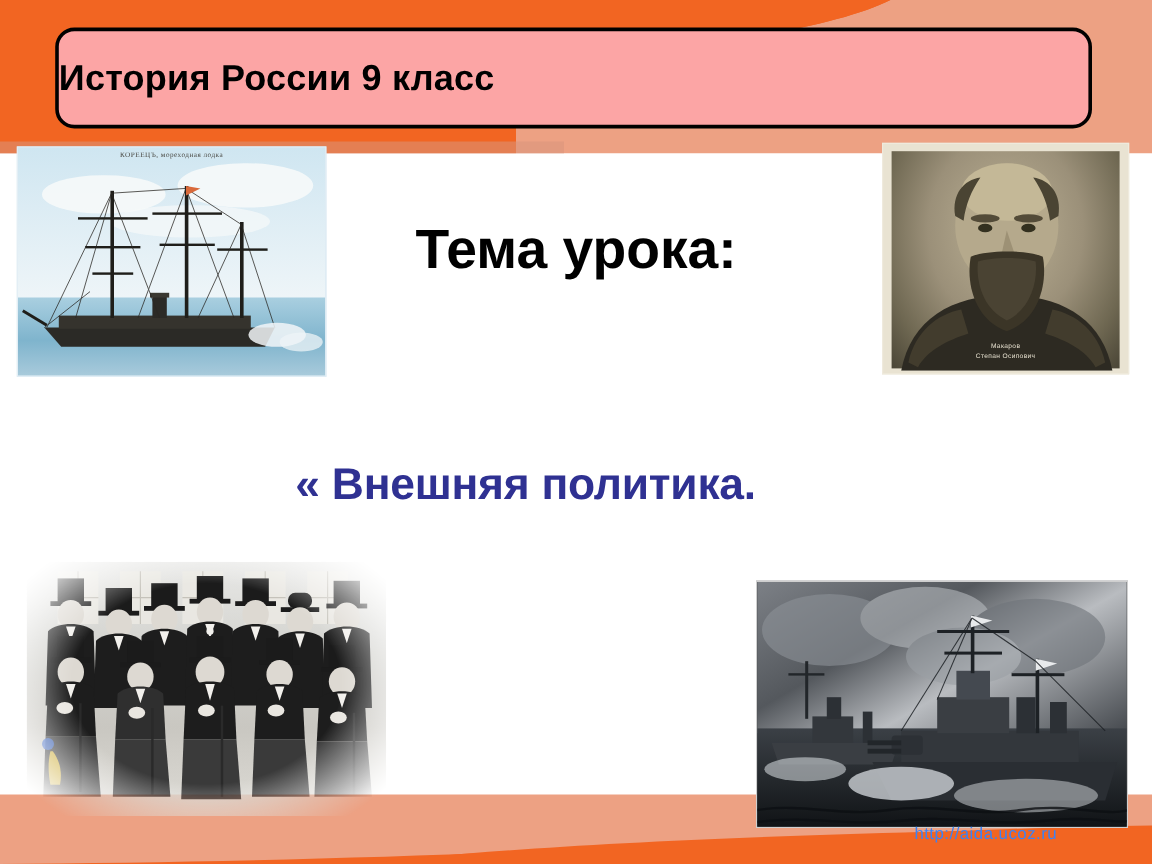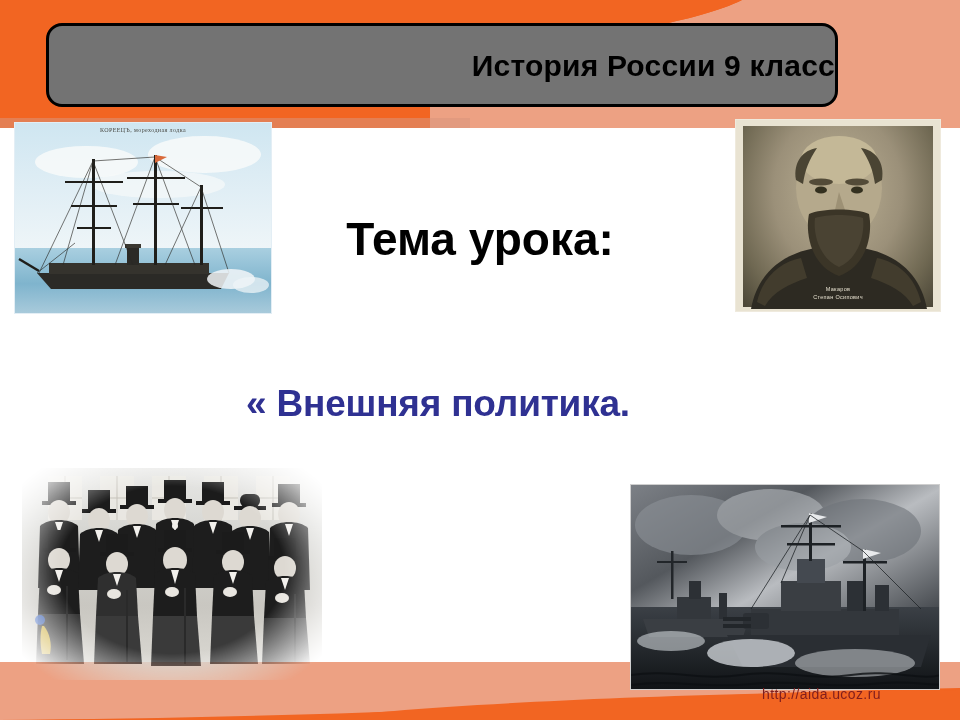--- a/index.html
+++ b/index.html
@@ -27,45 +27,45 @@
     width: 960px;
     height: 720px;
     pointer-events: none;
   }
 
   
   .title-banner {
     position: absolute;
     left: 46px;
     top: 23px;
-    width: 792px;
+    width: 864px;
     height: 84px;
-    background: #737373;
+    background: #fca5a5;
     border: 3px solid #000000;
     border-radius: 16px;
     box-sizing: border-box;
     display: flex;
     align-items: center;
-    justify-content: flex-end;
+    justify-content: flex-start;
     z-index: 6;
   }
   .title-text {
     font-size: 30px;
     font-weight: bold;
     color: #000000;
     letter-spacing: 0.2px;
     text-align: center;
     line-height: 1.1;
   }
 
   
   .headline {
     position: absolute;
     left: 0;
-    top: 212px;
+    top: 180px;
     width: 960px;
     text-align: center;
     font-size: 46px;
     font-weight: bold;
     color: #000000;
     z-index: 5;
   }
   .subtitle {
     position: absolute;
     left: 0;
@@ -199,21 +199,21 @@
     left: 0; bottom: 0; width: 100%; height: 40%;
     background: linear-gradient(180deg, #3b4046 0%, #23272b 55%, #101316 100%);
   }
 
   
   .watermark {
     position: absolute;
     left: 762px;
     top: 686px;
     font-size: 14px;
-    color: #7f1d1d;
+    color: #3b82f6;
     letter-spacing: .4px;
     z-index: 7;
     white-space: nowrap;
   }
 </style>
 </head>
 <body>
 
 <div id="slide">
 

